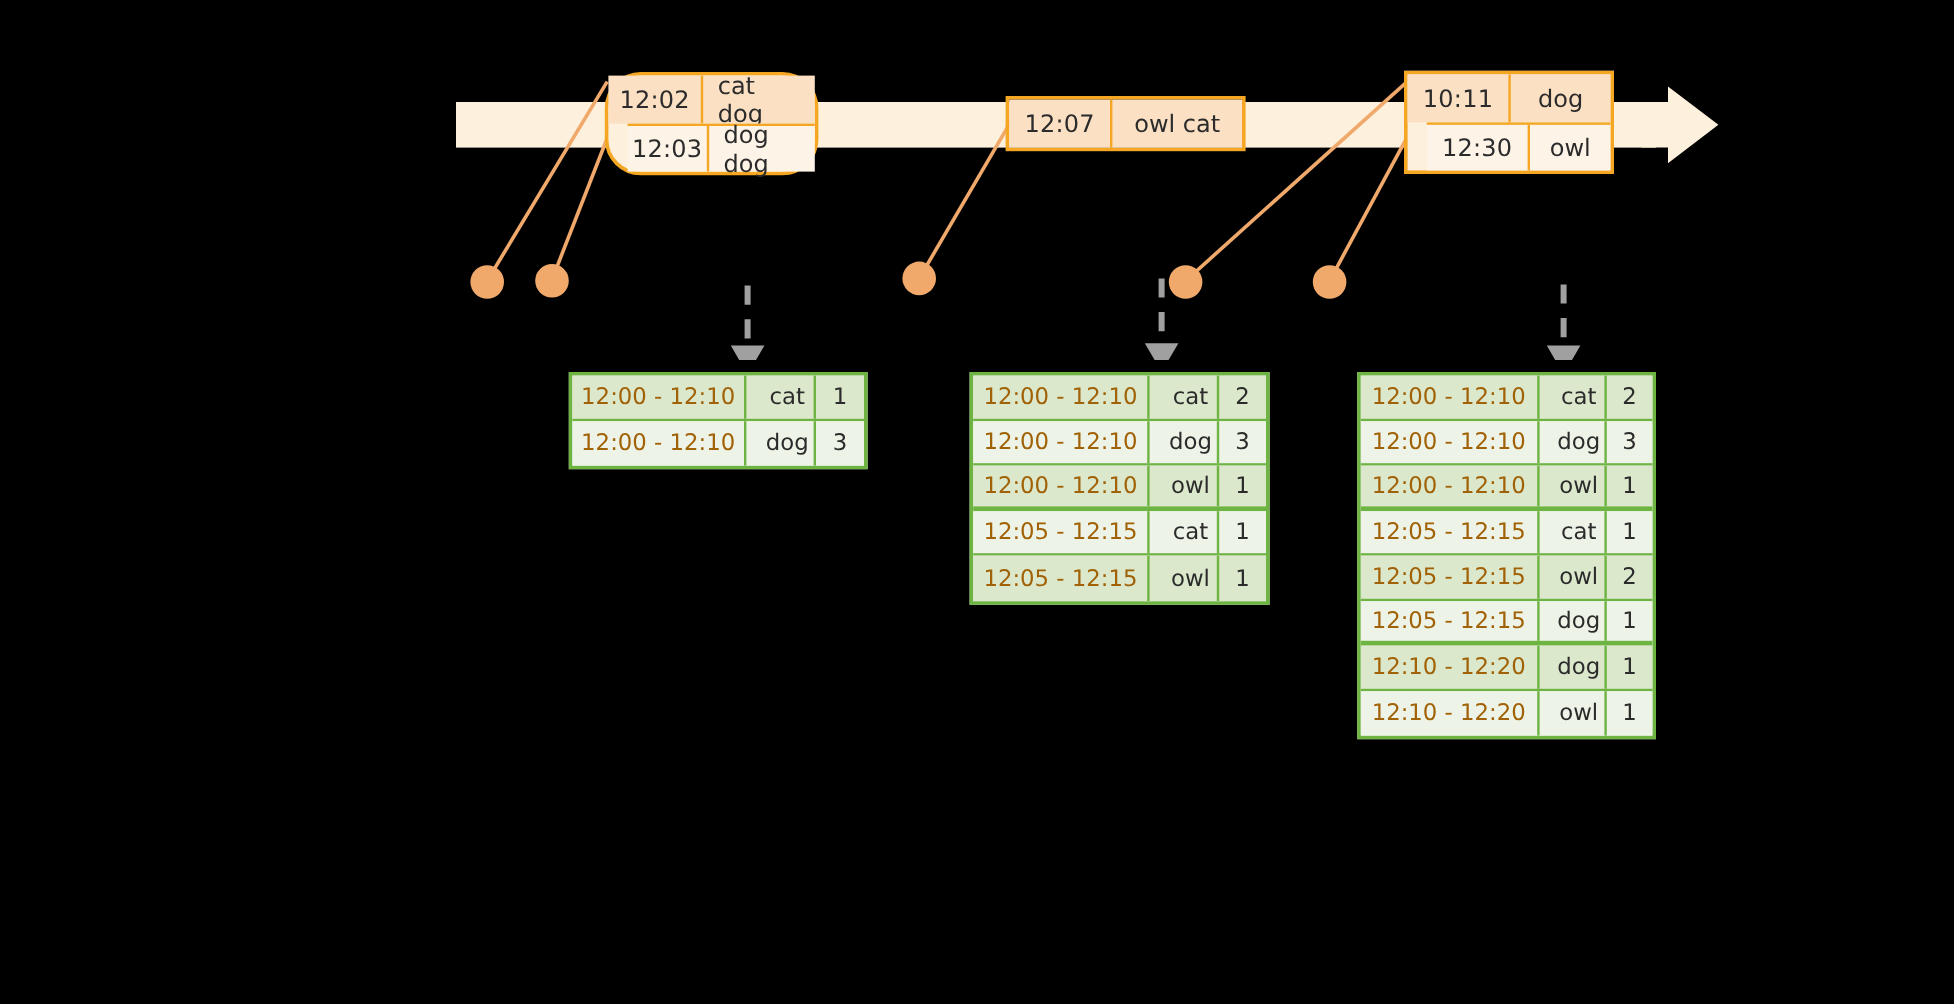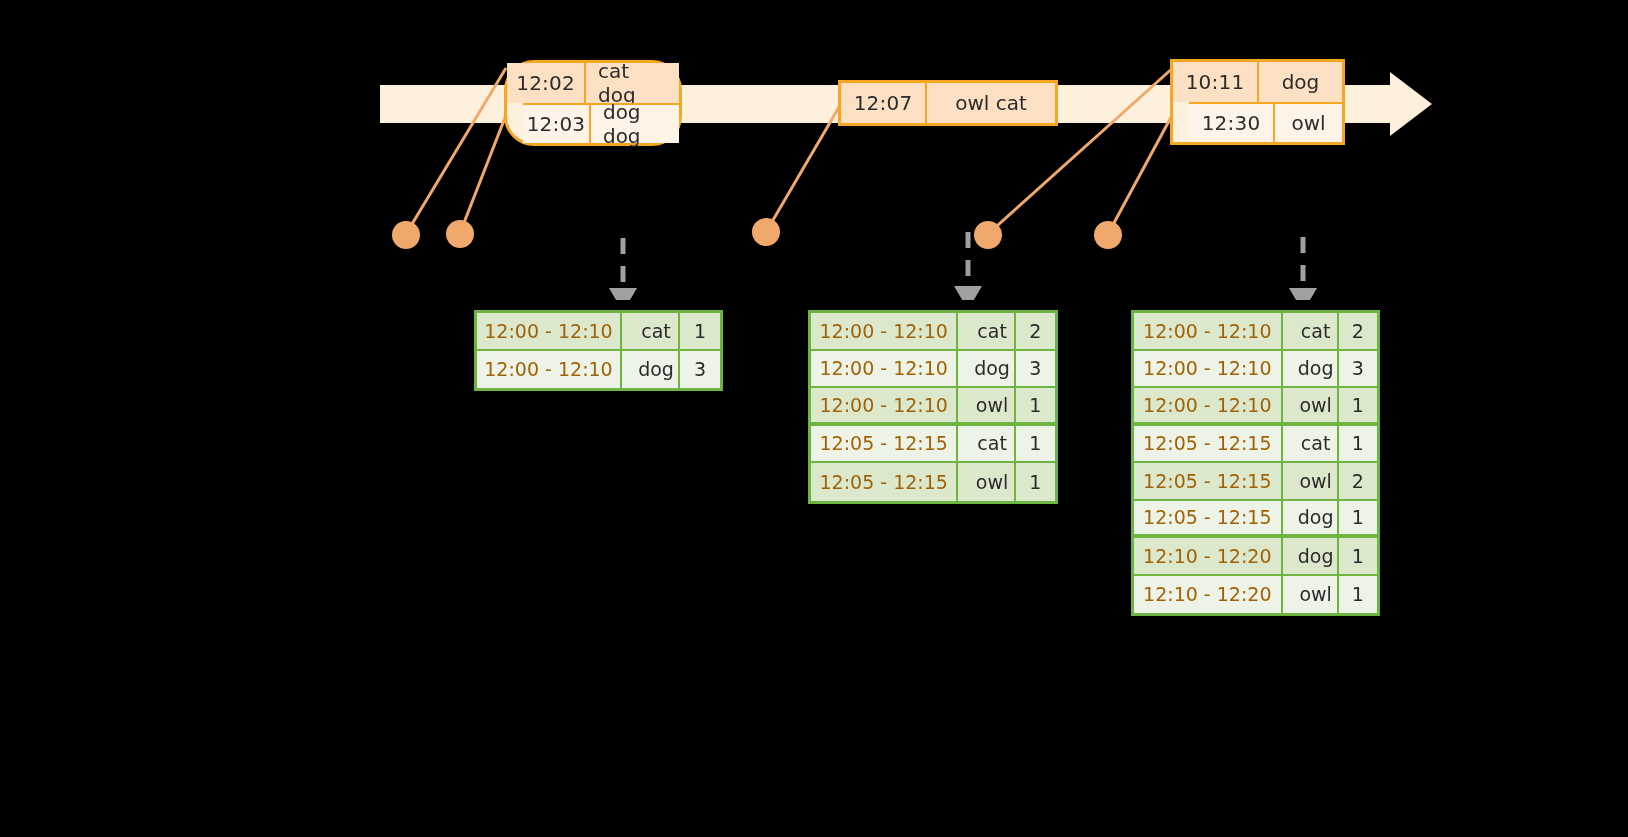--- a/index.html
+++ b/index.html
@@ -167,21 +167,21 @@
     <div class="event-row shade-a">
       <span class="event-time">12:02</span>
       <span class="event-payload">cat dog</span>
     </div>
     <div class="event-row shade-b">
       <span class="event-time">12:03</span>
       <span class="event-payload">dog dog</span>
     </div>
   </div>
 
-  <div class="event-box" id="ev2" style="left:838px; top:80px; width:220px;">
+  <div class="event-box" id="ev2" style="left:838px; top:80px; width:200px;">
     <div class="event-row shade-a">
       <span class="event-time">12:07</span>
       <span class="event-payload">owl cat</span>
     </div>
   </div>
 
   <div class="event-box" id="ev3" style="left:1170px; top:59px; width:175px;">
     <div class="event-row shade-a">
       <span class="event-time">10:11</span>
       <span class="event-payload">dog</span>

